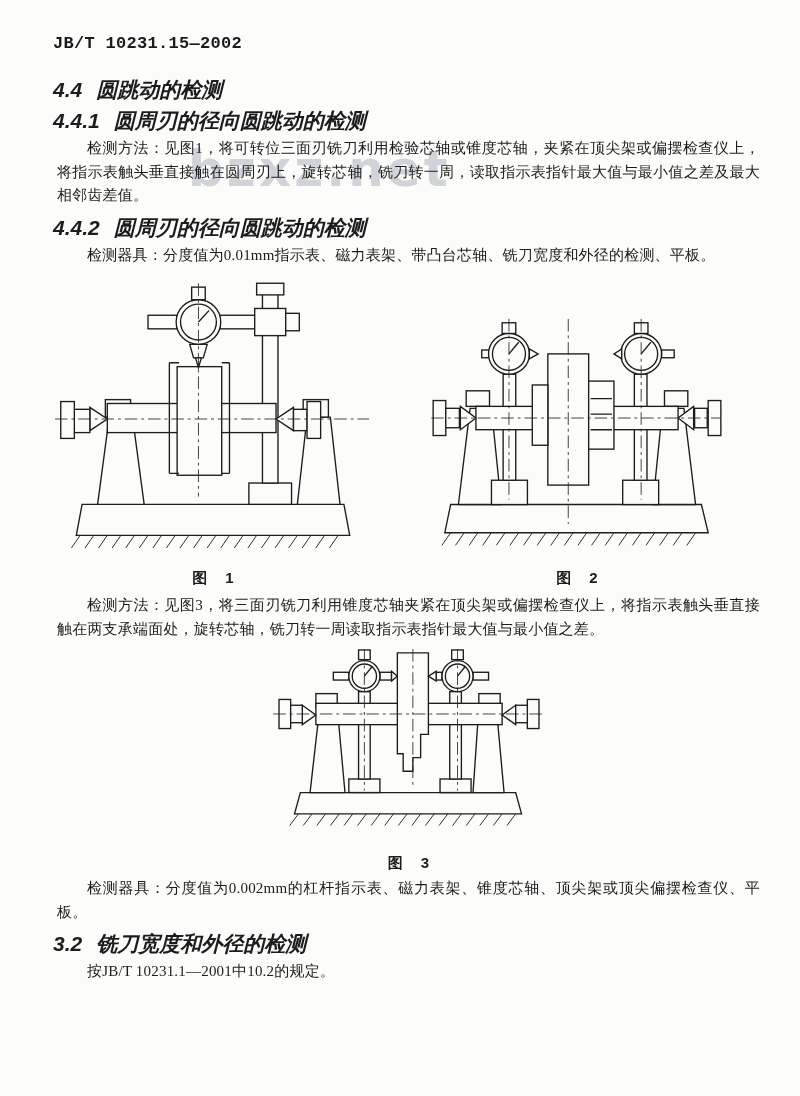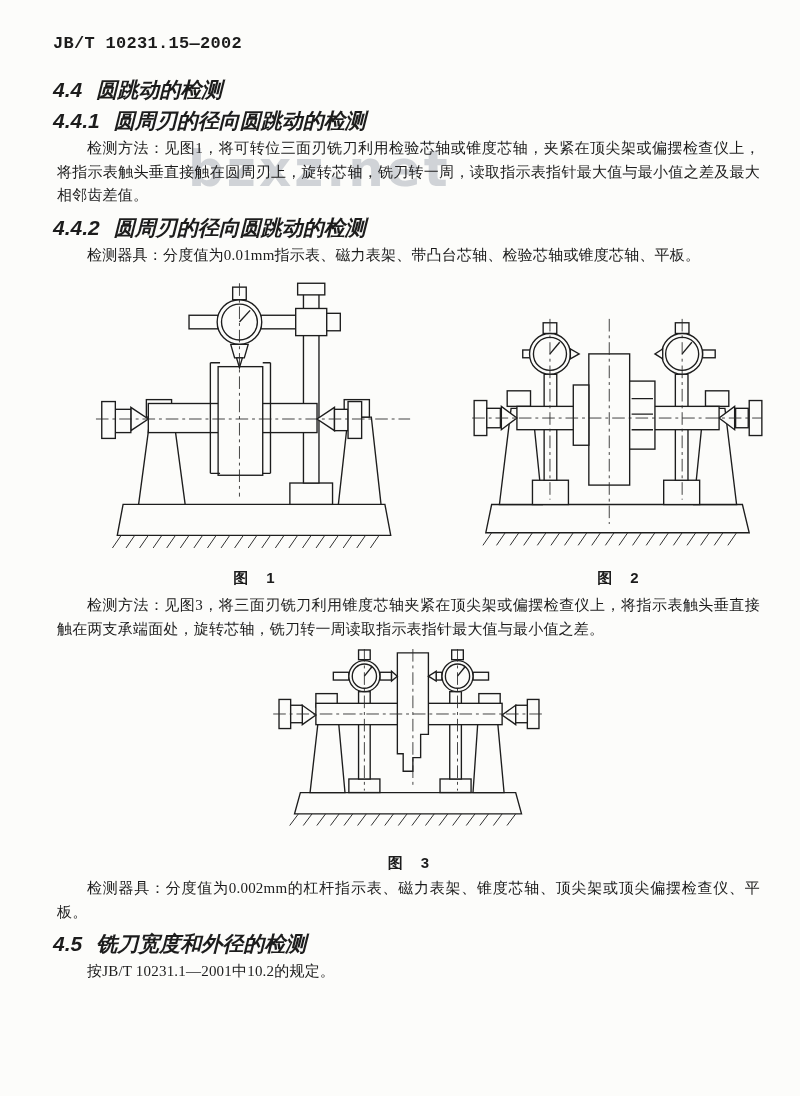--- a/index.html
+++ b/index.html
@@ -26,21 +26,21 @@
   h3.sec{
     margin:9px 0 5px 0;font-size:21px;font-weight:bold;line-height:21px;font-style:italic;
   }
   h3.sec .num{margin-right:14px;font-family:"Liberation Sans",sans-serif;}
   p.para{
     margin:4px;font-size:15px;line-height:23.5px;text-align:justify;
     text-indent:2em;letter-spacing:0.2px;
   }
   p.last{margin-bottom:2px;}
   .figures-row{
-    display:flex;justify-content:flex-end;align-items:flex-end;gap:58px;
+    display:flex;justify-content:flex-start;align-items:flex-end;gap:58px;
     margin:14px 0 6px 0;
   }
   figure{margin:0;text-align:center;}
   figcaption{
     margin-top:7px;font-size:15px;font-weight:bold;
   }
   figcaption .fig-num{margin-left:18px;font-family:"Liberation Sans",sans-serif;}
   .fig3-wrap{text-align:center;margin:8px 0 4px 0;}
   svg .ink{stroke:#1d1d1d;fill:#fcfcfa;stroke-width:1.4;stroke-linejoin:miter;}
   svg .nofill{fill:none;}
@@ -61,21 +61,21 @@
     </h3>
 
     <h3 class="sec">
       <span class="num">4.4.1</span><span>圆周刃的径向圆跳动的检测</span>
     </h3>
     <p class="para">检测方法：见图1，将可转位三面刃铣刀利用检验芯轴或锥度芯轴，夹紧在顶尖架或偏摆检查仪上，将指示表触头垂直接触在圆周刃上，旋转芯轴，铣刀转一周，读取指示表指针最大值与最小值之差及最大相邻齿差值。</p>
 
     <h3 class="sec">
       <span class="num">4.4.2</span><span>圆周刃的径向圆跳动的检测</span>
     </h3>
-    <p class="para last">检测器具：分度值为0.01mm指示表、磁力表架、带凸台芯轴、检验芯轴或锥度芯轴、平板。</p>
+    <p class="para last">检测器具：分度值为0.01mm指示表、磁力表架、带凸台芯轴、铣刀宽度和外径的检测、平板。</p>
 
     <div class="figures-row">
       <figure>
         <svg width="320" height="277" viewBox="0 0 330 285">
           <polygon class="ink" points="30,230 300,230 306,262 24,262"></polygon>
           <path class="hatch" d="M28,262 l-9,13 M42,262 l-9,13 M56,262 l-9,13 M70,262 l-9,13 M84,262 l-9,13 M98,262 l-9,13 M112,262 l-9,13 M126,262 l-9,13 M140,262 l-9,13 M154,262 l-9,13 M168,262 l-9,13 M182,262 l-9,13 M196,262 l-9,13 M210,262 l-9,13 M224,262 l-9,13 M238,262 l-9,13 M252,262 l-9,13 M266,262 l-9,13 M280,262 l-9,13 M294,262 l-9,13"></path>
           <polygon class="ink" points="46,230 58,140 82,140 94,230"></polygon>
           <rect class="ink" x="54" y="122" width="26" height="18"></rect>
           <polygon class="ink" points="252,230 262,140 286,140 296,230"></polygon>
           <rect class="ink" x="258" y="122" width="26" height="18"></rect>
@@ -199,18 +199,18 @@
         </svg>
         <figcaption>
           <span>图</span><span class="fig-num">3</span>
         </figcaption>
       </figure>
     </div>
 
     <p class="para">检测器具：分度值为0.002mm的杠杆指示表、磁力表架、锥度芯轴、顶尖架或顶尖偏摆检查仪、平板。</p>
 
     <h3 class="sec">
-      <span class="num">4.5</span><span>铣刀宽度和外径的检测</span>
+      <span class="num">3.2</span><span>铣刀宽度和外径的检测</span>
     </h3>
     <p class="para">按JB/T 10231.1—2001中10.2的规定。</p>
 
   </div>
 </div>
 
 </body></html>

